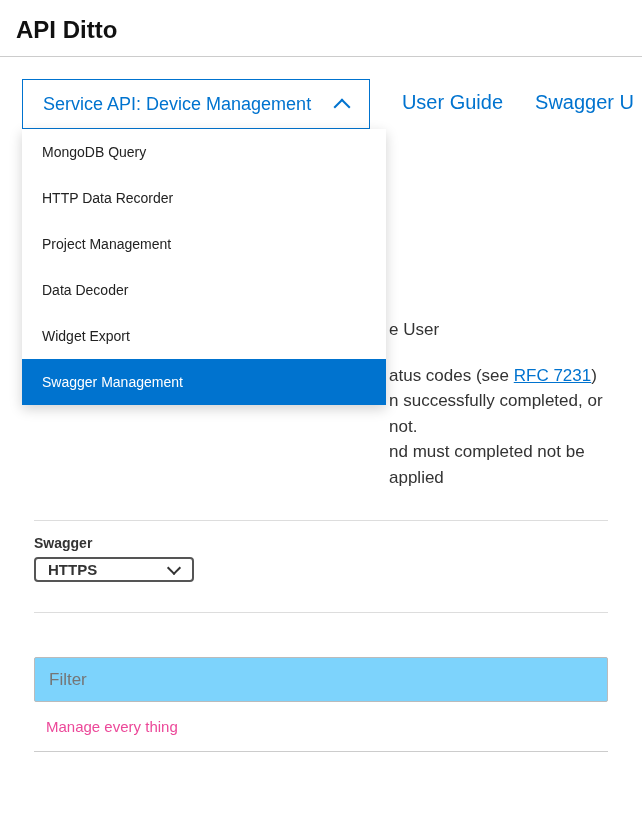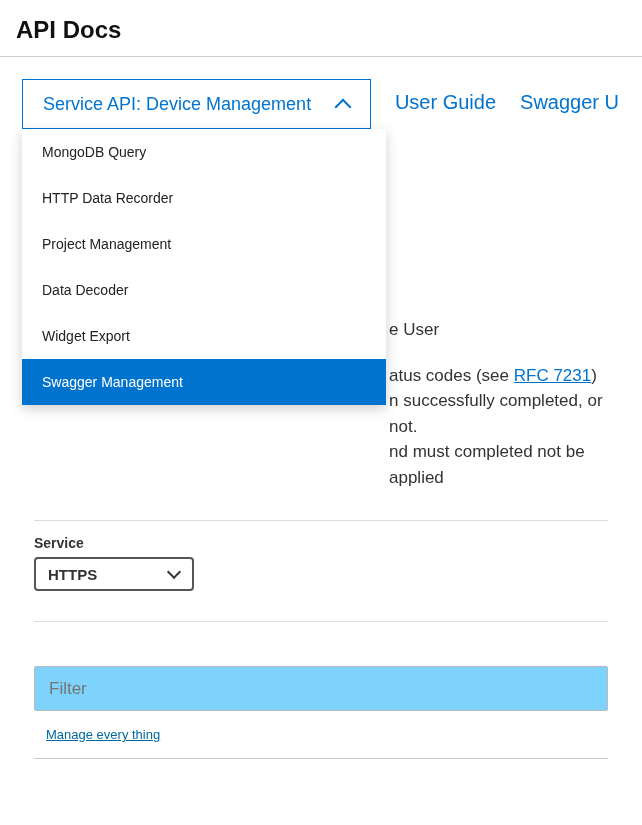--- a/index.html
+++ b/index.html
@@ -14,22 +14,22 @@
   .page-title {
     font-size: 24px;
     font-weight: 700;
     color: #111;
     padding: 16px 16px 12px 16px;
     border-bottom: 1px solid #ccc;
   }
   .topbar {
     display: flex;
     align-items: flex-start;
-    gap: 24px;
-    padding: 22px 23px 0 22px;
+    gap: 32px;
+    padding: 22px 8px 0 22px;
     position: relative;
   }
   .dropdown {
     position: relative;
     width: 364px;
   }
   .dropdown-toggle {
     width: 100%;
     height: 50px;
     border: 1px solid #0073cf;
@@ -123,21 +123,21 @@
     border-bottom: 1px solid #ddd;
   }
   .schemes-label {
     font-size: 14px;
     font-weight: 700;
     color: #333;
     margin-bottom: 6px;
   }
   .schemes-select {
     width: 160px;
-    height: 34px;
+    height: 25px;
     border: 2px solid #555;
     border-radius: 4px;
     display: flex;
     align-items: center;
     justify-content: space-between;
     padding: 0 12px;
     font-weight: 700;
     font-size: 15px;
     color: #333;
     background: #fff;
@@ -168,29 +168,28 @@
     align-items: baseline;
     gap: 14px;
   }
   .section-row:first-of-type { margin-top: 28px; border-top: none; }
   .section-title {
     font-size: 24px;
     font-weight: 700;
     color: #2f2f2f;
   }
   .section-sub {
-    font-size: 13px;
-    color: #0369a1;
-    text-decoration: underline;
+    font-size: 15px;
+    color: #ec4899;
   }
 </style>
 </head>
 <body>
 
-<div class="page-title">API Docs</div>
+<div class="page-title">API Ditto</div>
 
 <div class="topbar">
   <div class="dropdown">
     <button class="dropdown-toggle">
       <span class="label">Service API: Device Management</span>
       <span class="chevron-up"></span>
     </button>
     <div class="dropdown-menu">
       <div class="dropdown-item">MongoDB Query</div>
       <div class="dropdown-item">HTTP Data Recorder</div>
@@ -215,21 +214,21 @@
   <div class="desc">
     <div style="margin-left:355px;">e User</div>
     <div style="margin-top:20px; margin-left:355px;">
       <span>atus codes (see </span><a href="#">RFC 7231</a><span>)</span>
     </div>
     <div style="margin-left:355px;">n successfully completed, or not.</div>
     <div style="margin-left:355px;">nd must completed not be applied</div>
   </div>
 
   <div class="schemes-block">
-    <div class="schemes-label">Service</div>
+    <div class="schemes-label">Swagger</div>
     <div class="schemes-select">
       <span>HTTPS</span>
       <span class="chevron-down"></span>
     </div>
   </div>
 
   <input class="filter-input" type="text" placeholder="Filter" style="">
 
   <div class="section-row">
     <span class="section-sub">Manage every thing</span>

